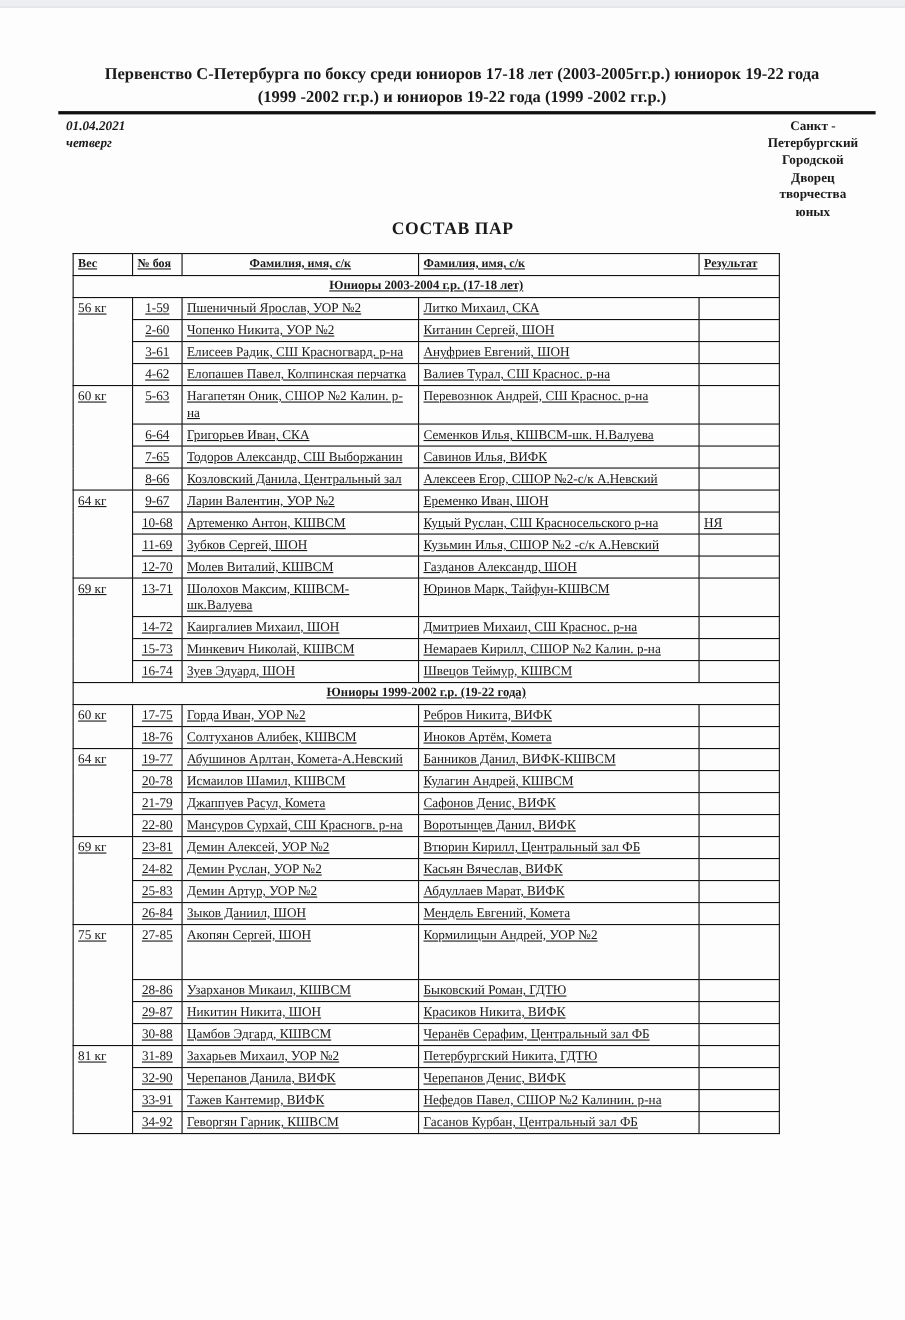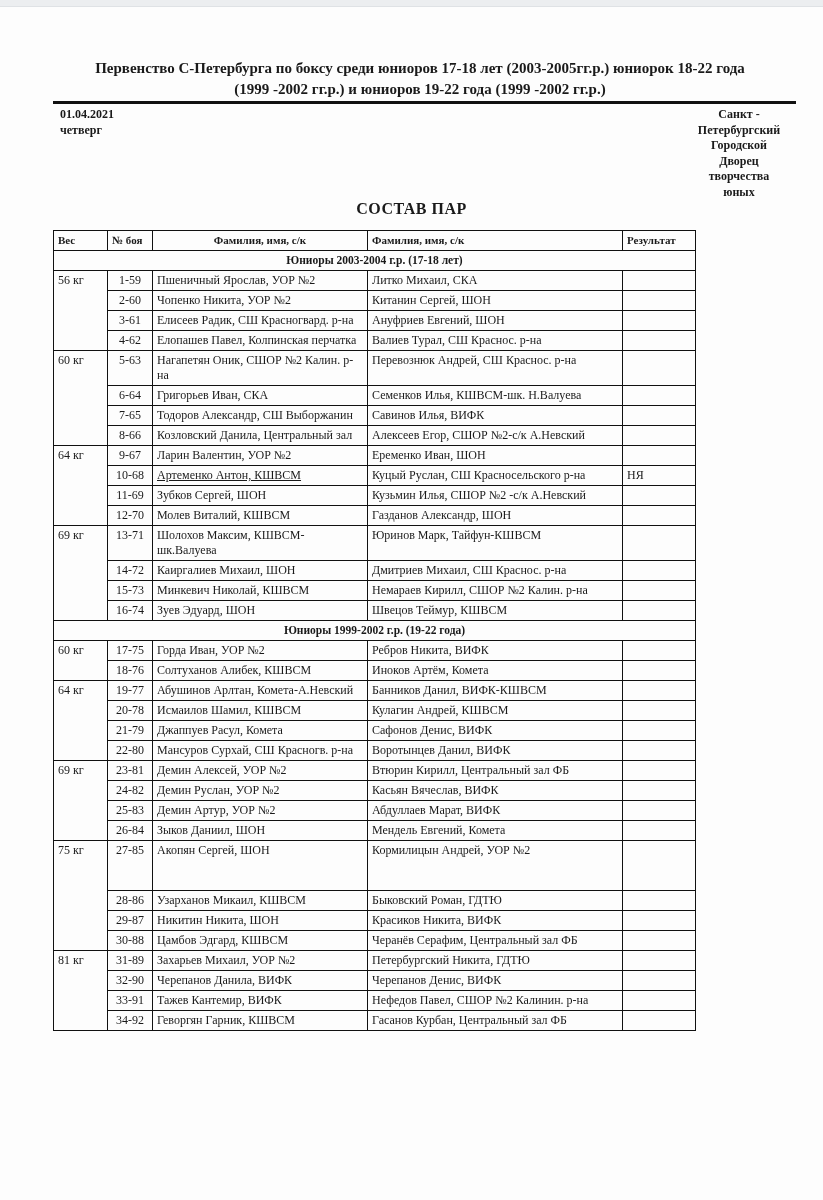--- a/index.html
+++ b/index.html
@@ -1,38 +1,38 @@
 <!DOCTYPE html>
 <html><head>
 <meta charset="utf-8">
 <style>
   html, body { margin:0; padding:0; background:#fdfdfd; }
   body { width:823px; height:1200px; position:relative; overflow:hidden; font-family:"Liberation Serif", serif; color:#1a1a1a; }
   .topbar { position:absolute; left:0; top:0; width:823px; height:6px; background:#eceef0; border-bottom:1px solid #dfe2e5; }
   .title { position:absolute; left:30px; top:58px; width:780px; text-align:center; font-weight:bold; font-size:15px; line-height:21px; }
   .rule { position:absolute; left:53px; top:101px; width:743px; height:3px; background:#111; }
-  .date { position:absolute; left:60px; top:106px; font-weight:bold; font-size:12px; line-height:16px; }
+  .date { position:absolute; left:60px; top:106px; font-weight:bold; font-size:12px; line-height:16px;font-style:italic; }
   .venue { position:absolute; left:684px; top:107px; width:110px; text-align:center; font-weight:bold; font-size:12px; line-height:15.6px; }
   .doc-heading { position:absolute; left:0; top:200px; width:823px; text-align:center; font-weight:bold; font-size:16px; letter-spacing:0.5px; }
-  table.pairs { position:absolute; left:53px; top:230px; width:642px; border-collapse:collapse; table-layout:fixed; font-size:12px; line-height:15px; }
+  table.pairs { position:absolute; left:66px; top:230px; width:642px; border-collapse:collapse; table-layout:fixed; font-size:12px; line-height:15px;text-decoration:underline; }
   table.pairs td, table.pairs th { border:1.2px solid #111; padding:2px 4px; vertical-align:top; }
   table.pairs th { font-weight:bold; font-size:11px; text-align:left; height:15px; }
   table.pairs th.c { text-align:center; }
   table.pairs td.w { text-align:left; }
   table.pairs td.n { text-align:center; padding-left:2px; padding-right:2px;margin-top:34px; }
   table.pairs td.grp { text-align:center; font-weight:bold; font-size:11.5px; height:15px; }
   .ul { text-decoration:underline; }
 </style>
 </head>
 <body>
 
 <div class="topbar"></div>
 
 <div class="title">
-  <div>Первенство С-Петербурга по боксу среди юниоров 17-18 лет (2003-2005гг.р.)  юниорок  18-22 года</div>
+  <div>Первенство С-Петербурга по боксу среди юниоров 17-18 лет (2003-2005гг.р.)  юниорок  19-22 года</div>
   <div>(1999 -2002 гг.р.) и юниоров 19-22 года (1999 -2002 гг.р.)</div>
 </div>
 
 <div class="rule"></div>
 
 <div class="date">
   <div>01.04.2021</div>
   <div>четверг</div>
 </div>
 

